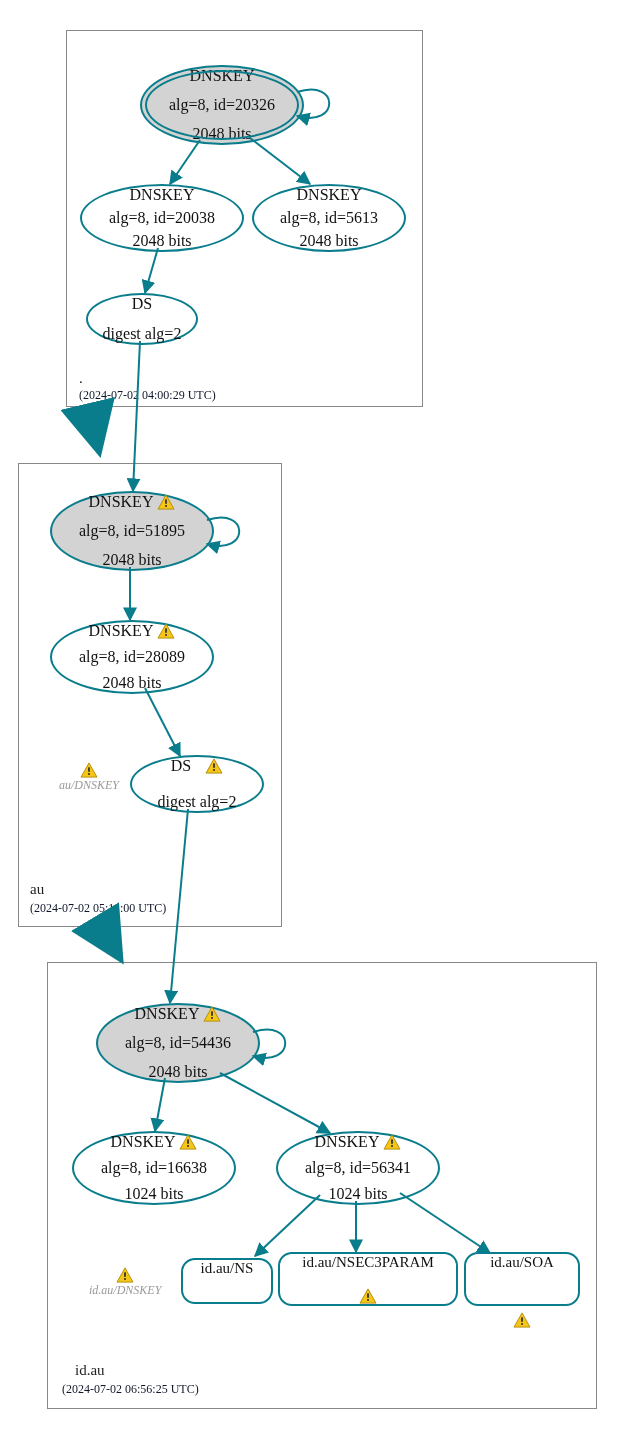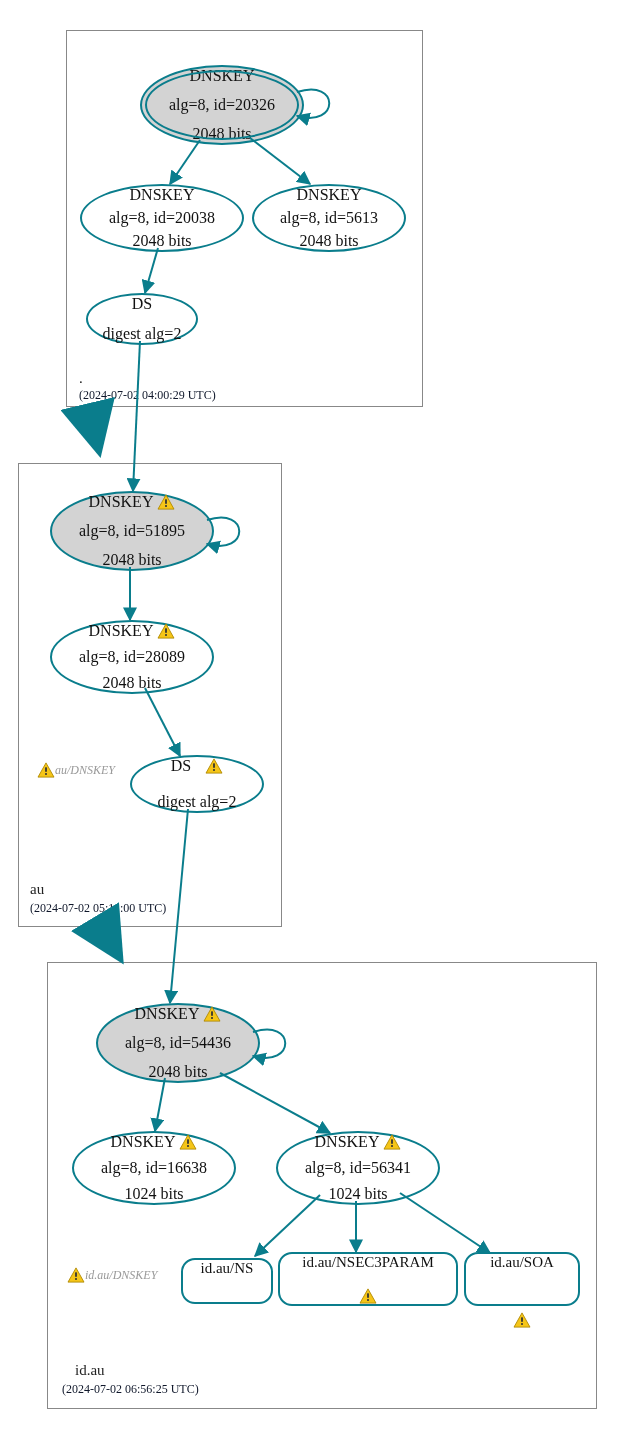--- a/index.html
+++ b/index.html
@@ -77,22 +77,23 @@
     height: 16px;
     vertical-align: middle;
   }
   .warn-icon svg {
     width: 100%;
     height: 100%;
   }
   .float-warn {
     position: absolute;
     display: flex;
-    flex-direction: row;
+    flex-direction: column;
     align-items: center;
+    margin-left: 22px;
   }
   .float-warn .lbl {
     font-size: 12px;
     color: #999;
     font-style: italic;
   }
   svg.edges {
     position: absolute;
     top: 0;
     left: 0;

